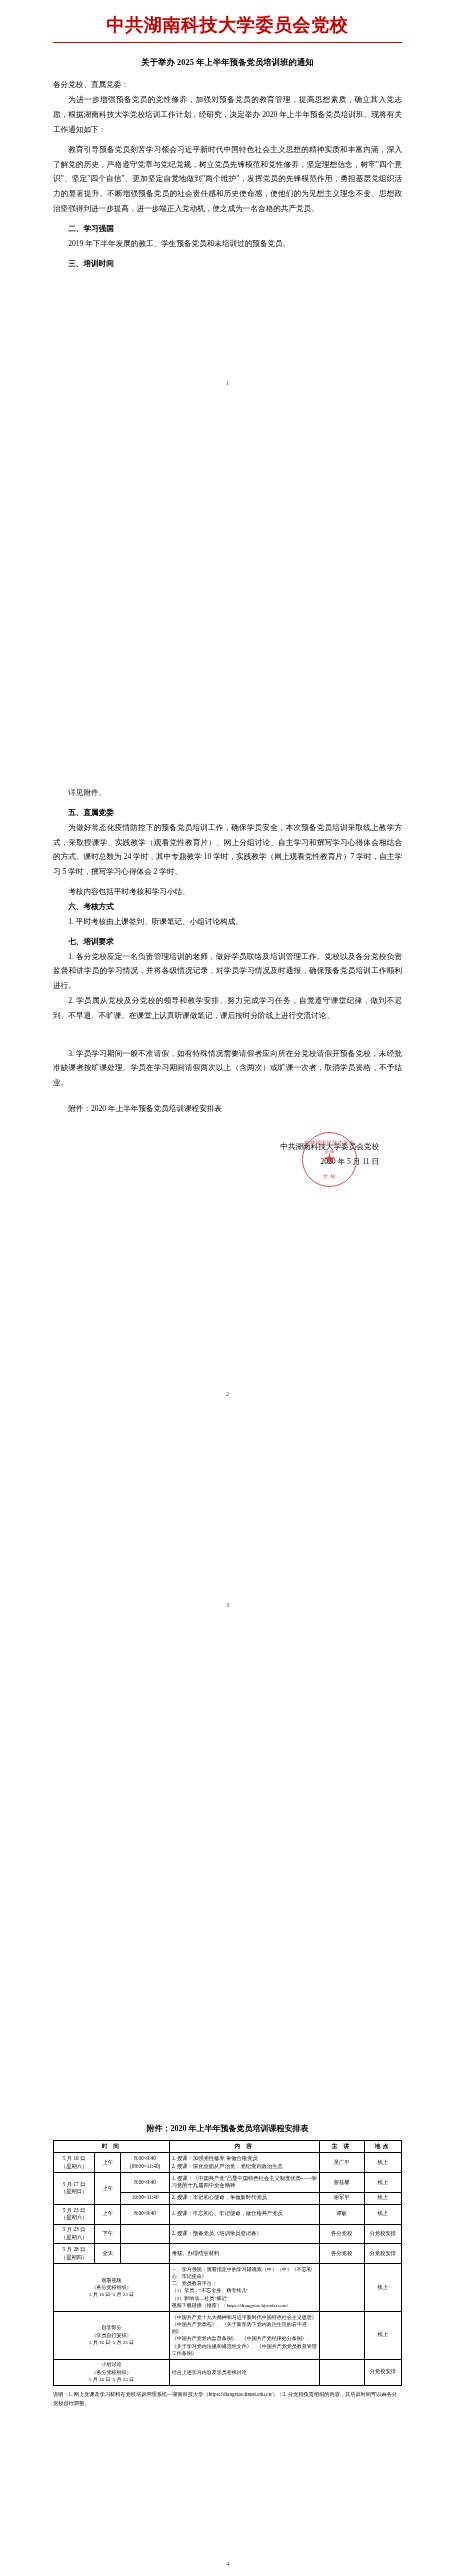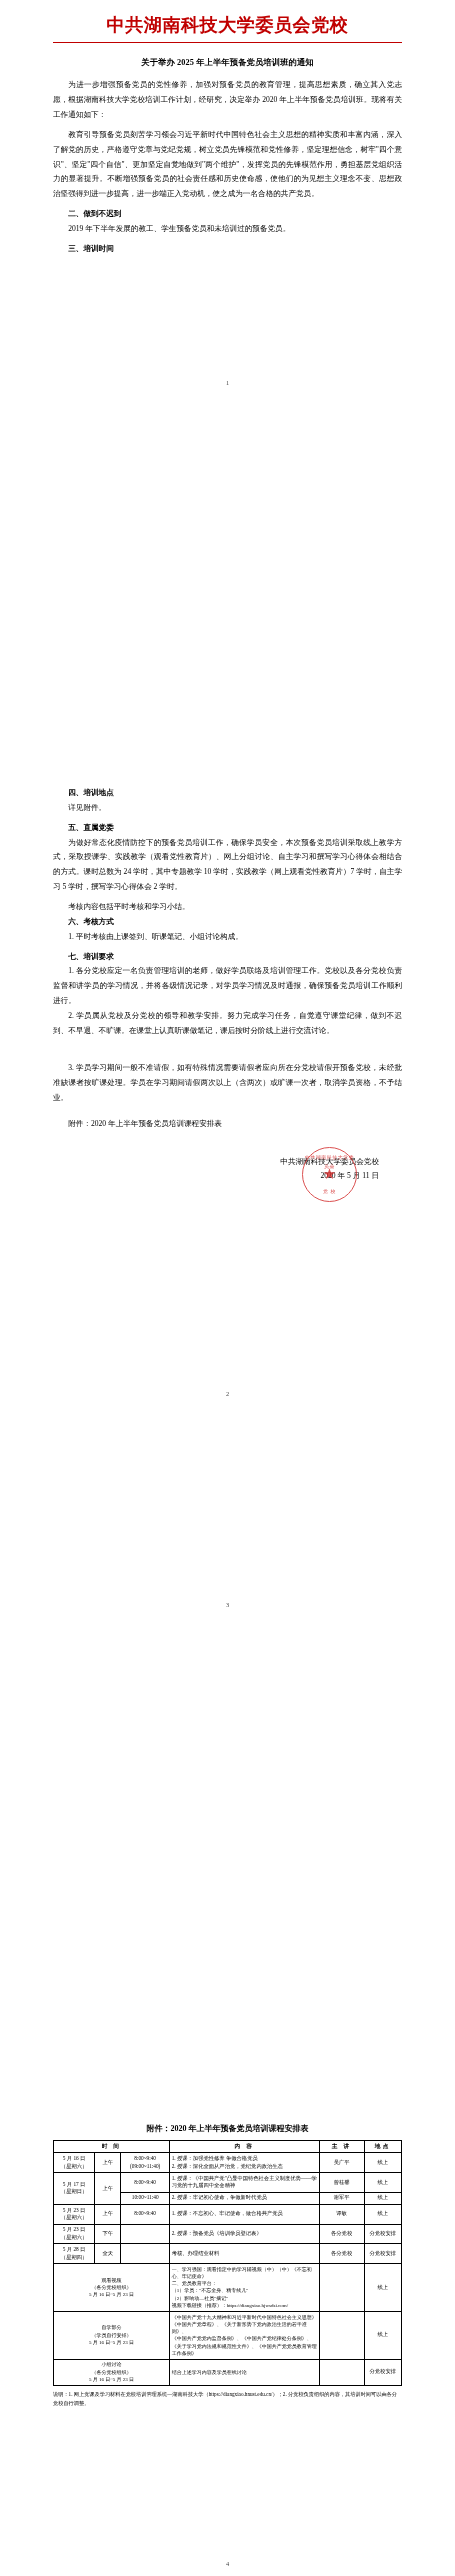--- a/index.html
+++ b/index.html
@@ -163,37 +163,37 @@
 <body>
 
 <div class="page">
 
   <div class="sheet s1">
     <div class="redhead">中共湖南科技大学委员会党校</div>
     <div class="redline"></div>
 
     <div class="doc-title">关于举办 2025 年上半年预备党员培训班的通知</div>
 
+    <p class="p">各分党校、直属党委：</p>
     <p class="p indent">为进一步增强预备党员的党性修养，加强对预备党员的教育管理，提高思想素质，确立其入党志愿，根据湖南科技大学党校培训工作计划，经研究，决定举办 2020 年上半年预备党员培训班。现将有关工作通知如下：</p>
 
     <div class="gap"></div>
     <p class="p indent">教育引导预备党员刻苦学习领会习近平新时代中国特色社会主义思想的精神实质和丰富内涵，深入了解党的历史，严格遵守党章与党纪党规，树立党员先锋模范和党性修养，坚定理想信念，树牢"四个意识"、坚定"四个自信"、更加坚定自觉地做到"两个维护"，发挥党员的先锋模范作用，勇担基层党组织活力的显著提升。不断增强预备党员的社会责任感和历史使命感，使他们的为见想主义理念不变、思想政治坚强得到进一步提高，进一步端正入党动机，使之成为一名合格的共产党员。</p>
 
     <div class="gap"></div>
-    <p class="p indent bold">二、做到不迟到</p>
+    <p class="p indent bold">二、学习强国</p>
     <p class="p indent">2019 年下半年发展的教工、学生预备党员和未培训过的预备党员。</p>
 
     <div class="gap"></div>
     <p class="p indent bold">三、培训时间</p>
 
     <div class="pagenum" style="top: 379px;">1</div>
   </div>
 
   <div class="sheet s2">
-    <p class="p indent bold">四、培训地点</p>
     <p class="p indent">详见附件。</p>
 
     <div class="gap"></div>
     <p class="p indent bold">五、直属党委</p>
     <p class="p indent">为做好常态化疫情防控下的预备党员培训工作，确保学员安全，本次预备党员培训采取线上教学方式，采取授课学、实践教学（观看党性教育片）、网上分组讨论、自主学习和撰写学习心得体会相结合的方式。课时总数为 24 学时，其中专题教学 10 学时，实践教学（网上观看党性教育片）7 学时，自主学习 5 学时，撰写学习心得体会 2 学时。</p>
 
     <div class="gap"></div>
     <p class="p indent">考核内容包括平时考核和学习小结。</p>
     <p class="p indent bold">六、考核方式</p>
     <p class="p indent">1. 平时考核由上课签到、听课笔记、小组讨论构成。</p>

